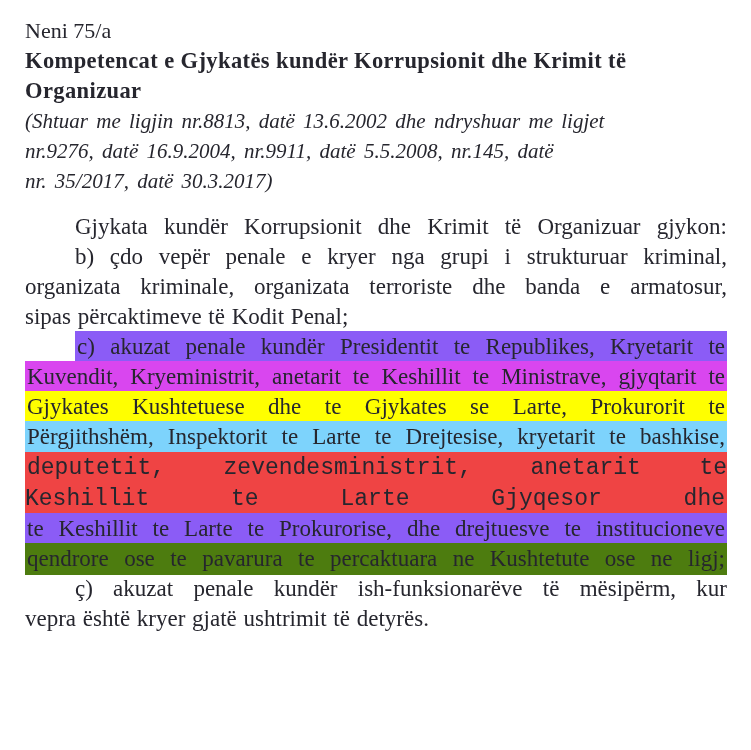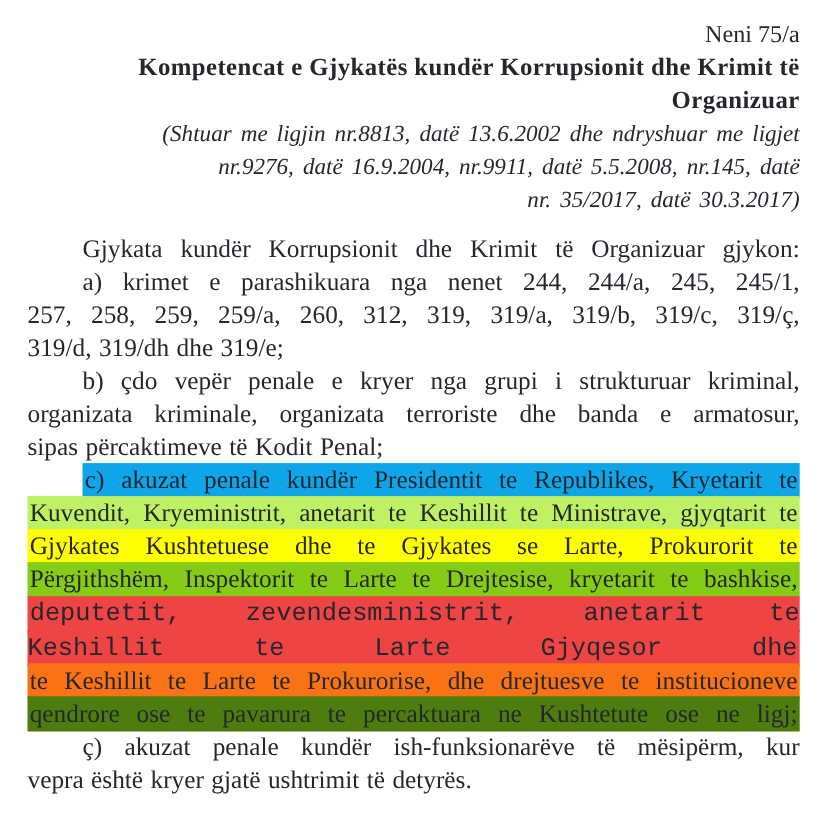--- a/index.html
+++ b/index.html
@@ -17,21 +17,21 @@
     box-sizing: border-box;
     padding: 16px 24px 10px 25px;
     overflow: hidden;
   }
   .block { margin: 0; }
   .line {
     line-height: 30px;
     font-size: 23px;
   }
   
-  .center .line { text-align: right; }
+  .center .line { text-align: left; }
   .article-number .line {
     font-size: 22px;
   }
   .title .line {
     font-weight: bold;
     font-size: 22.5px;
     letter-spacing: 0.4px;
   }
   .amendment .line {
     font-style: italic;
@@ -67,36 +67,31 @@
       </div>
       <div class="block center amendment">
         <div class="line">(Shtuar me ligjin nr.8813, datë 13.6.2002 dhe ndryshuar me ligjet</div>
         <div class="line">nr.9276, datë 16.9.2004, nr.9911, datë 5.5.2008, nr.145, datë</div>
         <div class="line">nr. 35/2017, datë 30.3.2017)</div>
       </div>
       <div class="block body">
         <div class="line first">Gjykata kundër Korrupsionit dhe Krimit të Organizuar gjykon:</div>
       </div>
       <div class="block body">
-        <div class="line first">a) krimet e parashikuara nga nenet 244, 244/a, 245, 245/1,</div>
-        <div class="line">257, 258, 259, 259/a, 260, 312, 319, 319/a, 319/b, 319/c, 319/ç,</div>
-        <div class="line no-stretch">319/d, 319/dh dhe 319/e;</div>
-      </div>
-      <div class="block body">
         <div class="line first">b) çdo vepër penale e kryer nga grupi i strukturuar kriminal,</div>
         <div class="line">organizata kriminale, organizata terroriste dhe banda e armatosur,</div>
         <div class="line no-stretch">sipas përcaktimeve të Kodit Penal;</div>
       </div>
       <div class="block body">
-        <div class="line first"><mark class="hl" style="background: #0ea5e9;">c) akuzat penale kundër Presidentit te Republikes, Kryetarit te</mark></div>
-        <div class="line"><mark class="hl" style="background: #bef264;">Kuvendit, Kryeministrit, anetarit te Keshillit te Ministrave, gjyqtarit te</mark></div>
+        <div class="line first"><mark class="hl" style="background: #8b5cf6;">c) akuzat penale kundër Presidentit te Republikes, Kryetarit te</mark></div>
+        <div class="line"><mark class="hl" style="background: #d946ef;">Kuvendit, Kryeministrit, anetarit te Keshillit te Ministrave, gjyqtarit te</mark></div>
         <div class="line"><mark class="hl" style="background: rgb(255, 255, 0); margin-top: 20px;">Gjykates Kushtetuese dhe te Gjykates se Larte, Prokurorit te</mark></div>
-        <div class="line"><mark class="hl" style="background: #84cc16;">Përgjithshëm, Inspektorit te Larte te Drejtesise, kryetarit te bashkise,</mark></div>
+        <div class="line"><mark class="hl" style="background: #7dd3fc;">Përgjithshëm, Inspektorit te Larte te Drejtesise, kryetarit te bashkise,</mark></div>
         <div class="line"><mark class="hl" style="background: #ef4444; font-family: Liberation Mono, monospace;">deputetit, zevendesministrit, anetarit te Keshillit te Larte Gjyqesor dhe</mark></div>
-        <div class="line"><mark class="hl" style="background: #f97316;">te Keshillit te Larte te Prokurorise, dhe drejtuesve te institucioneve</mark></div>
+        <div class="line"><mark class="hl" style="background: #8b5cf6;">te Keshillit te Larte te Prokurorise, dhe drejtuesve te institucioneve</mark></div>
         <div class="line"><mark class="hl" style="background: #4d7c0f;">qendrore ose te pavarura te percaktuara ne Kushtetute ose ne ligj;</mark></div>
       </div>
       <div class="block body">
         <div class="line first">ç) akuzat penale kundër ish-funksionarëve të mësipërm, kur</div>
         <div class="line no-stretch">vepra është kryer gjatë ushtrimit të detyrës.</div>
       </div>
     </div>
 </div>
 
 </body></html>

